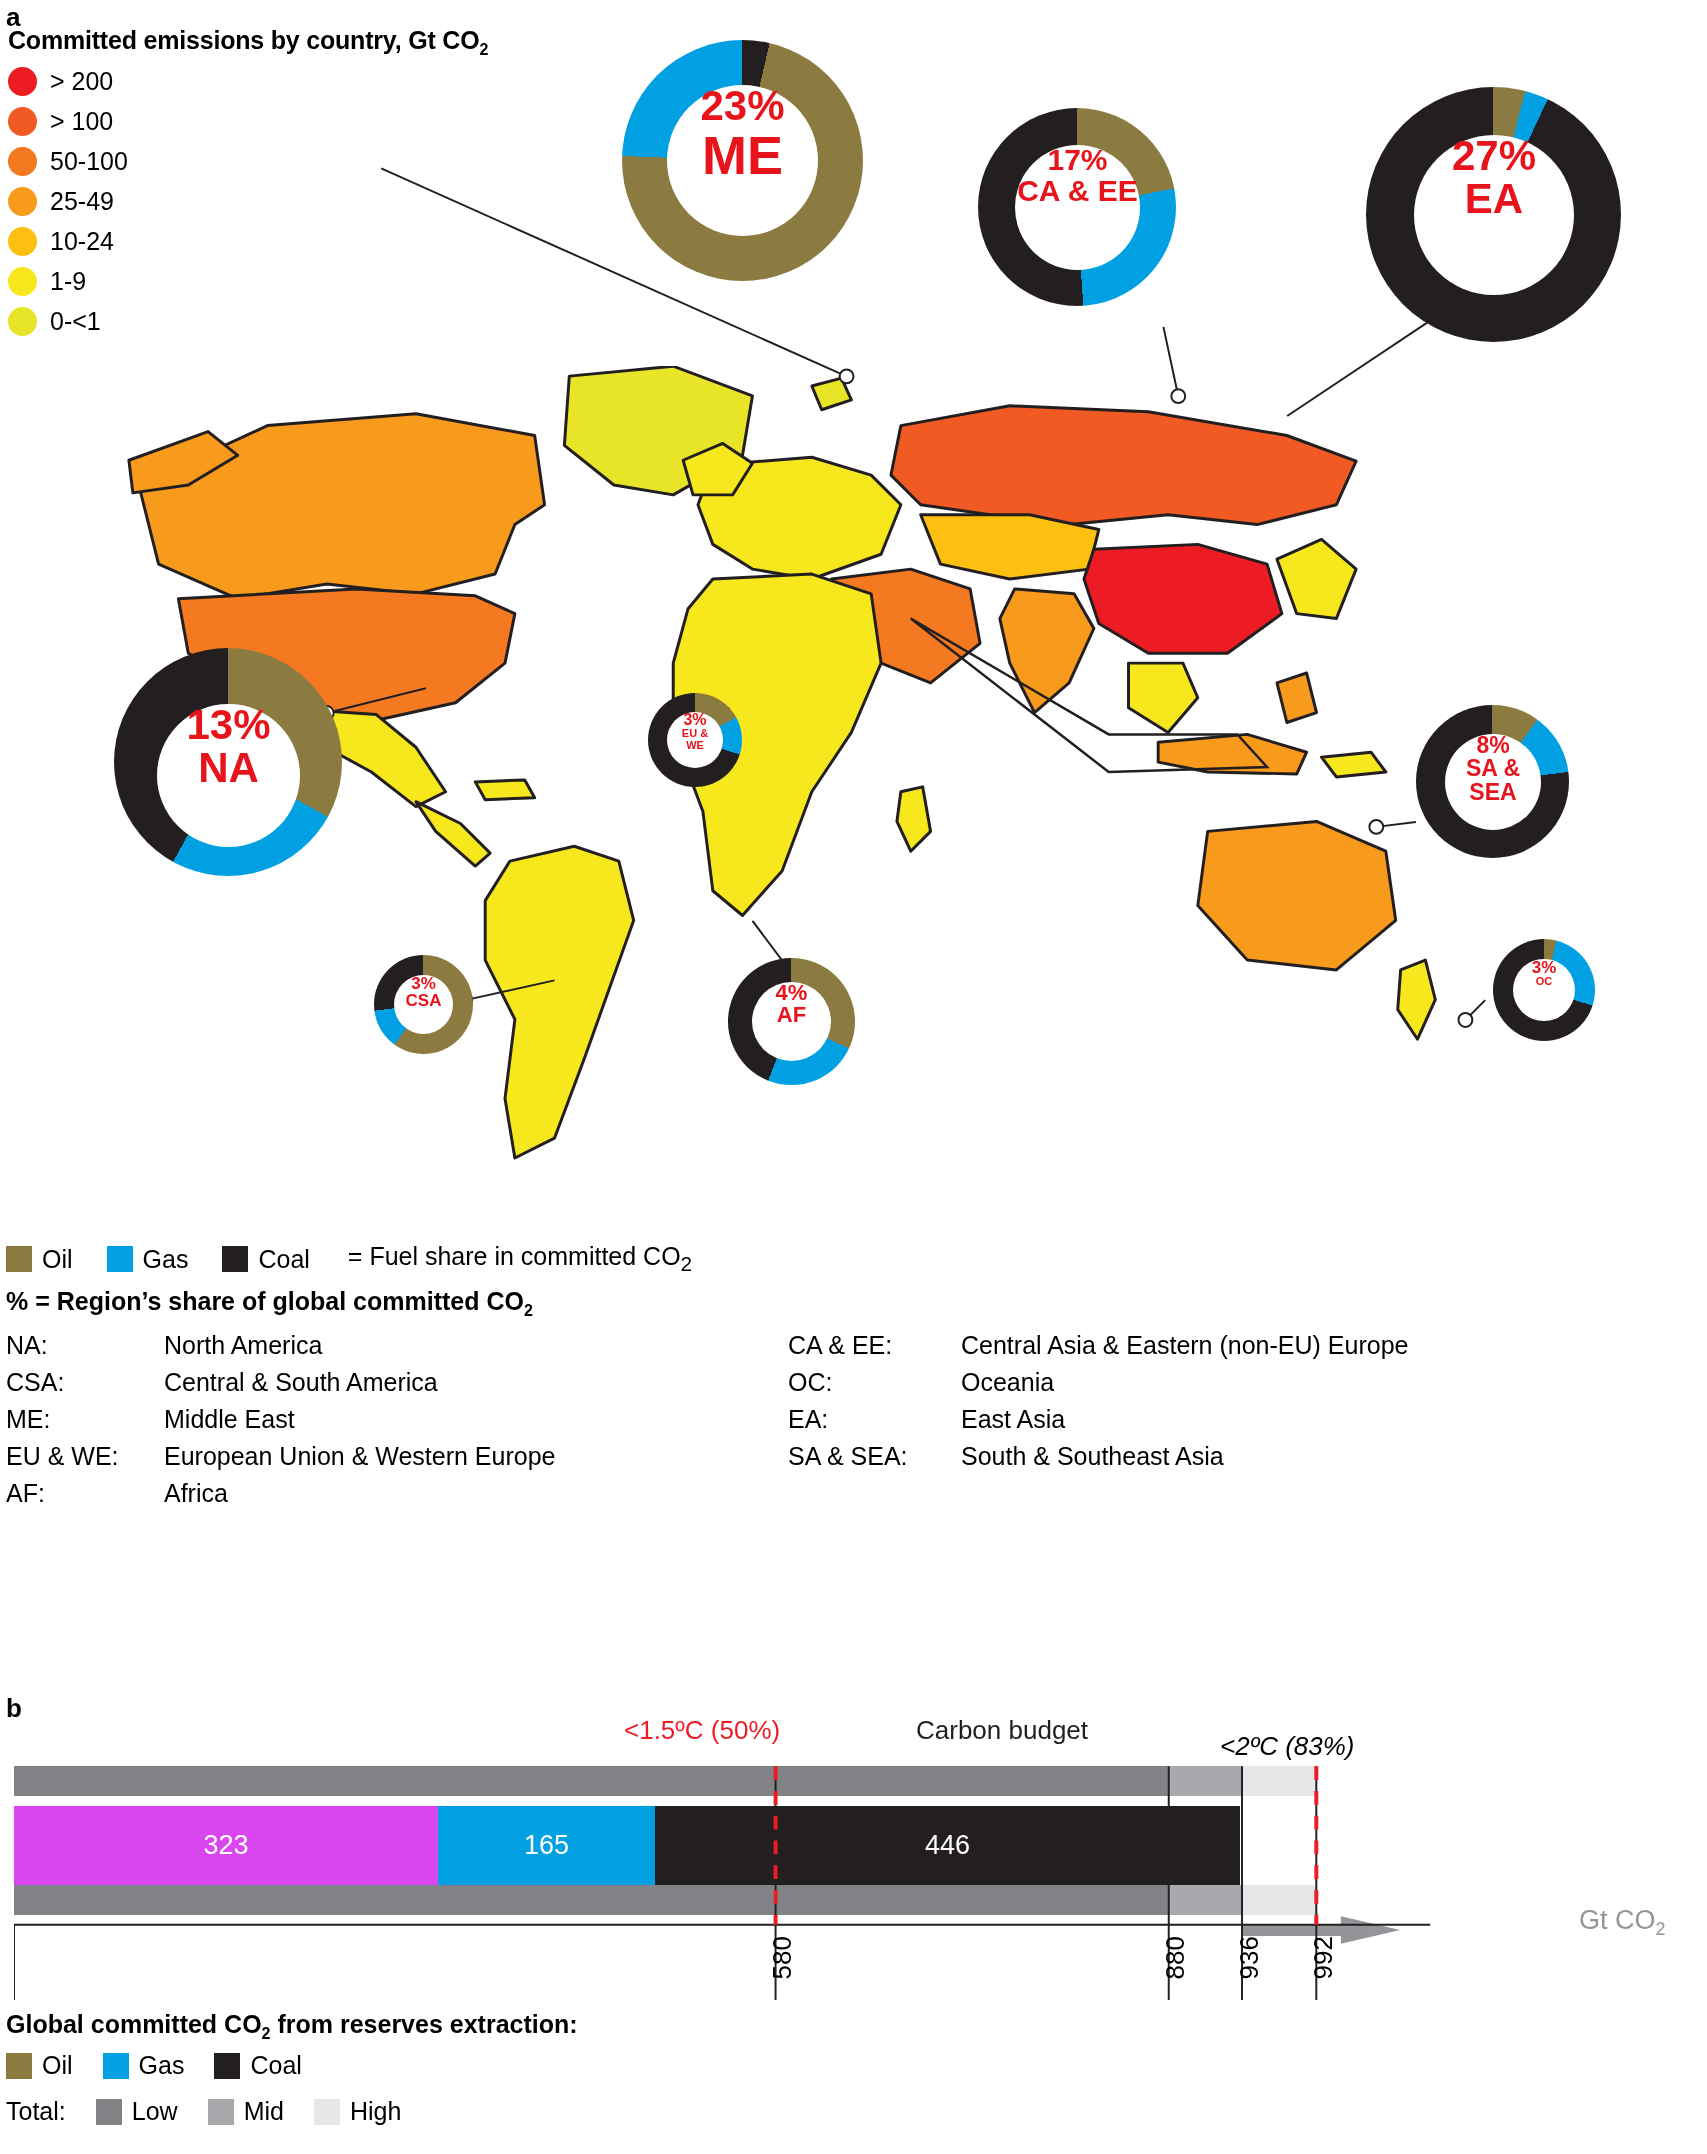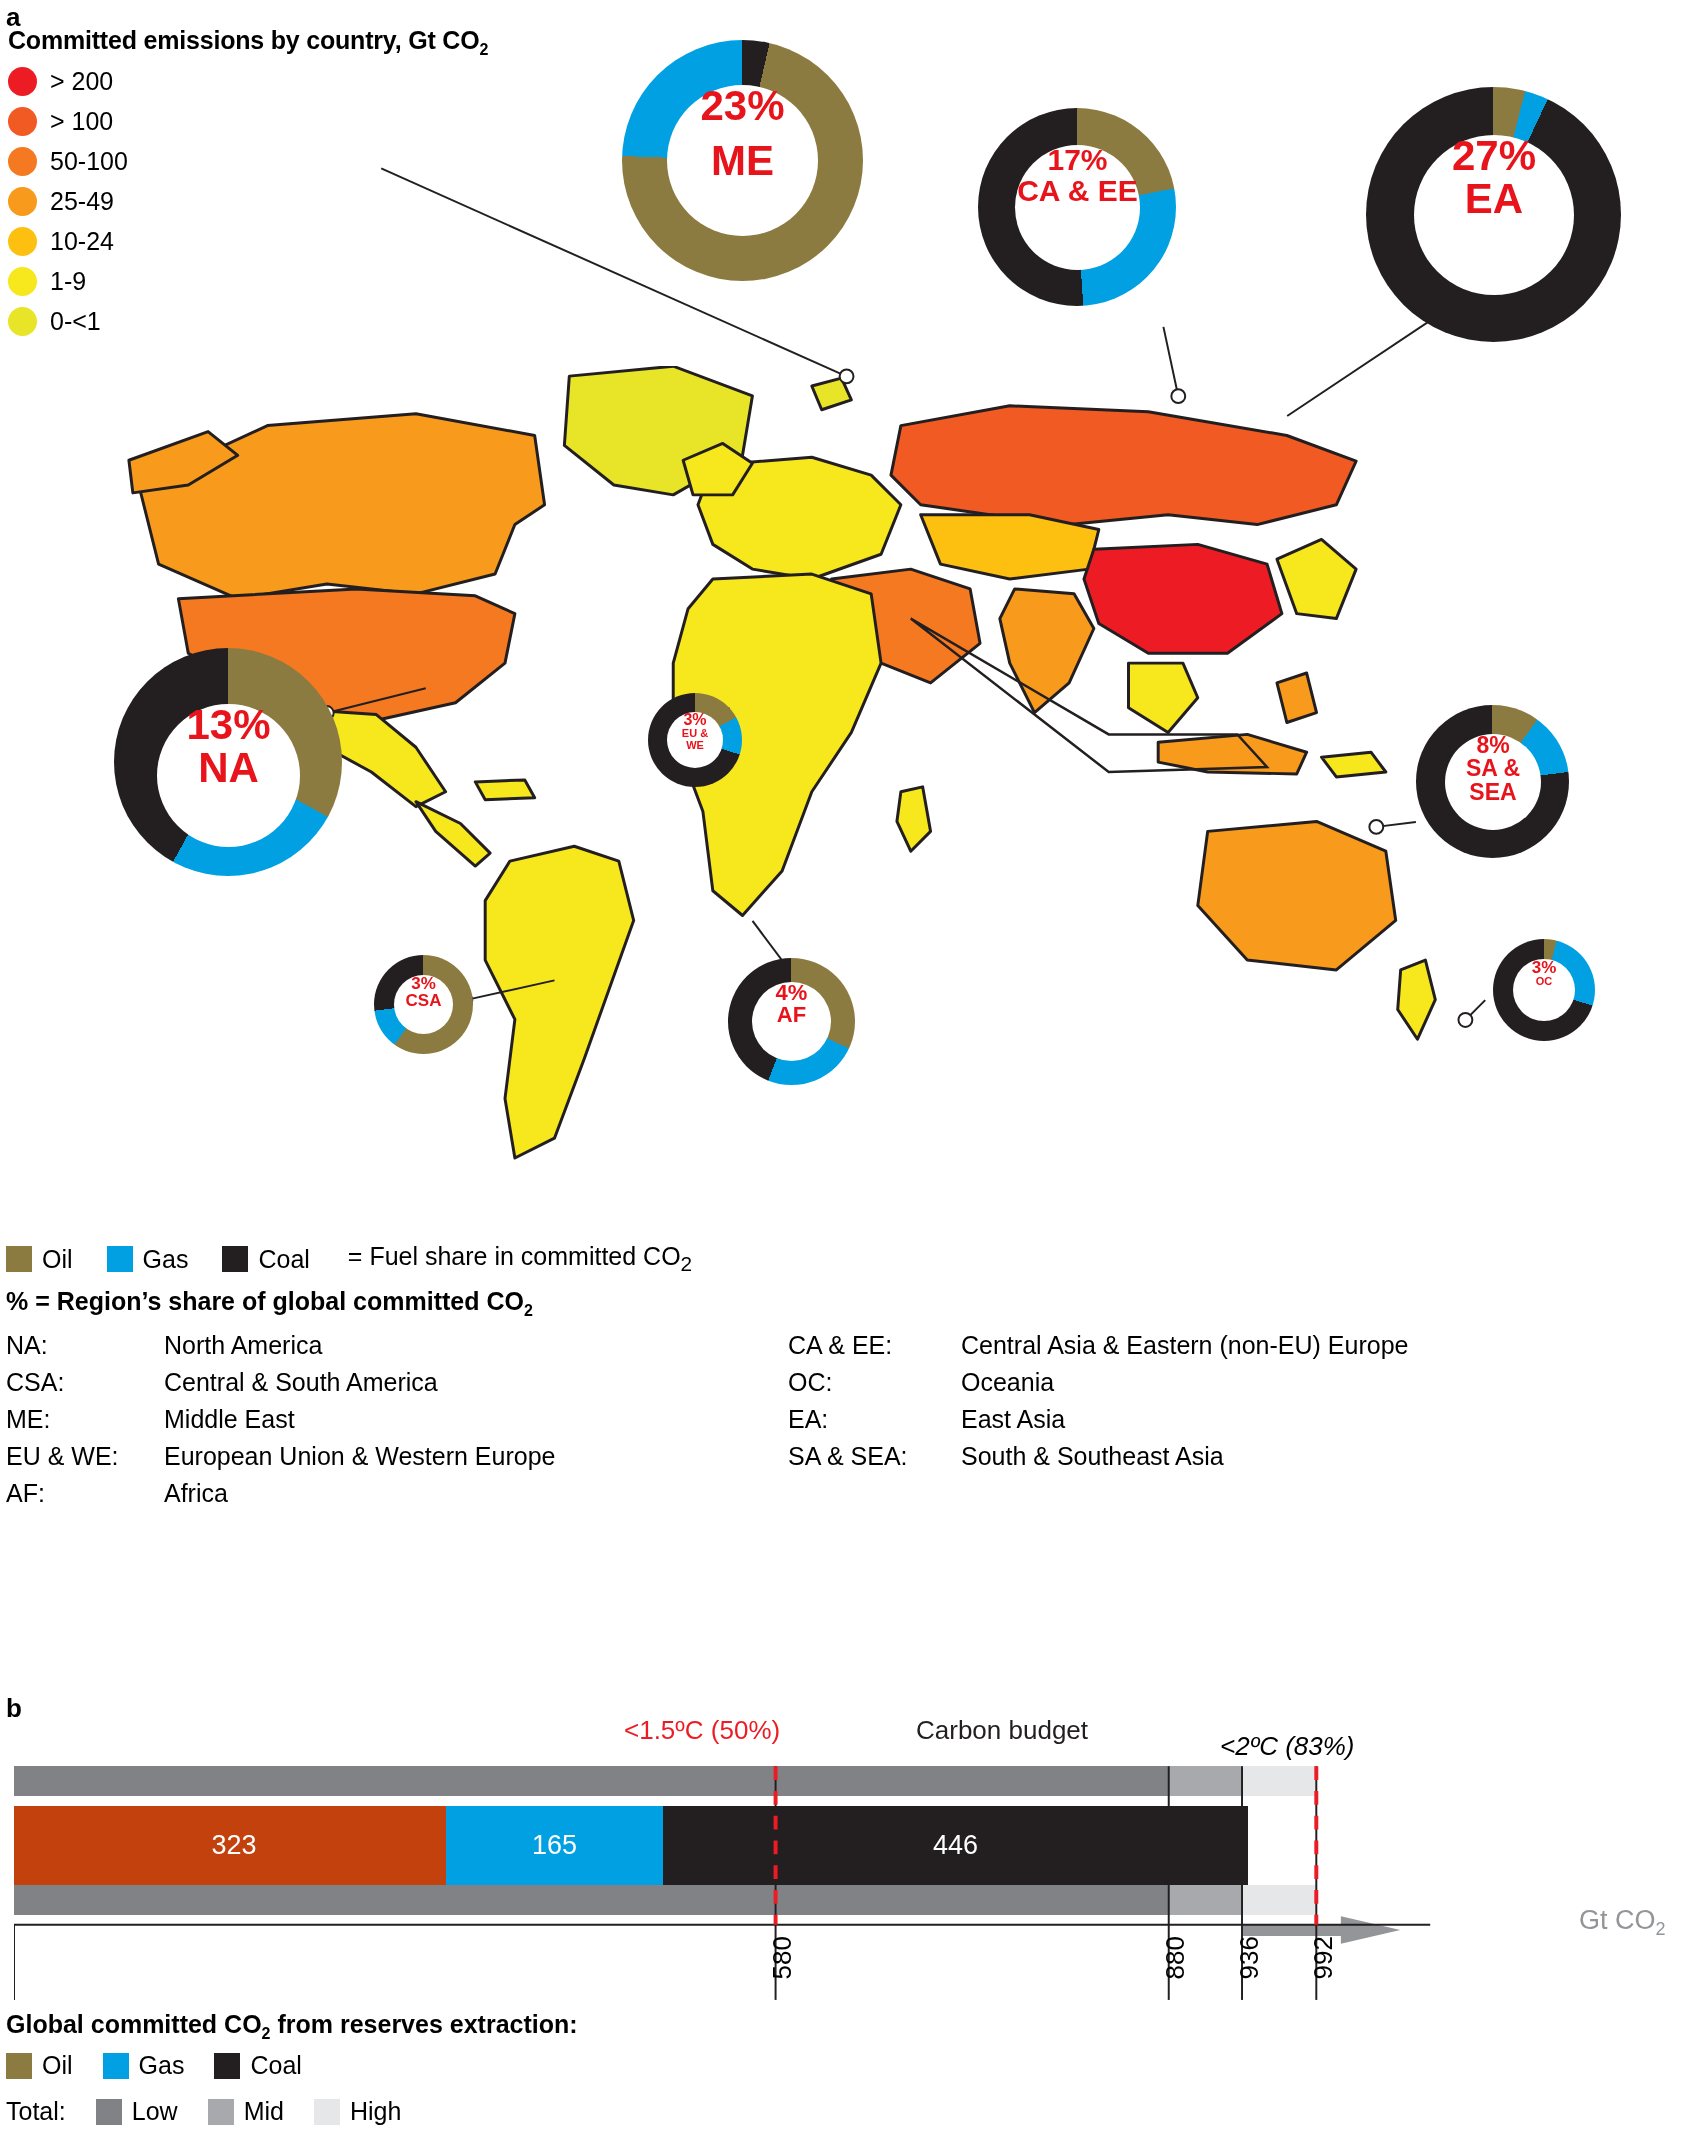--- a/index.html
+++ b/index.html
@@ -159,21 +159,21 @@
       <circle cx="330" cy="720" r="7" fill="#fff"></circle>
       <circle cx="470" cy="1010" r="7" fill="#fff"></circle>
       <circle cx="1390" cy="835" r="7" fill="#fff"></circle>
       <circle cx="1480" cy="1030" r="7" fill="#fff"></circle>
     </g>
   </svg>
 
   <div class="donut" style="left:622px;top:40px;width:241px;height:241px;background:conic-gradient(from 0deg,#231f20 0 3.6%,#8c7b40 3.6%,#8c7b40 75.6%,#00a0e2 75.6%,#00a0e2 100%);">
     <div class="hole" style="left:45px;top:45px;width:151px;height:151px;">
       <span style="font-size:42px;">23%</span>
-      <span style="font-size:42px;margin-top:12px;">ME</span>
+      <span style="font-size:54px;">ME</span>
     </div>
   </div>
 
   <div class="donut" style="left:978px;top:108px;width:198px;height:198px;background:conic-gradient(from 0deg,#8c7b40 0 22%,#00a0e2 22%,#00a0e2 49%,#231f20 49%,#231f20 100%);">
     <div class="hole" style="left:37px;top:37px;width:125px;height:125px;">
       <span style="font-size:30px;">17%</span>
       <span style="font-size:30px;">CA &amp; EE</span>
     </div>
   </div>
 
@@ -297,21 +297,21 @@
 
     <div class="grayband" style="top:0;width:1302px;background:#e6e7e8;"></div>
     <div class="grayband" style="top:0;width:1228px;background:#a7a9ac;"></div>
     <div class="grayband" style="top:0;width:1154px;background:#808285;"></div>
 
     <div class="grayband" style="top:119px;width:1302px;background:#e6e7e8;"></div>
     <div class="grayband" style="top:119px;width:1228px;background:#a7a9ac;"></div>
     <div class="grayband" style="top:119px;width:1154px;background:#808285;"></div>
 
     <div id="bar-main">
-      <div class="seg" style="width:424px;background:#c2410c;padding-left:8px;">
+      <div class="seg" style="width:424px;background:#d946ef;">
         <span>323</span>
       </div>
       <div class="seg" style="width:217px;background:#00a0e2;">
         <span>165</span>
       </div>
       <div class="seg" style="width:585px;background:#231f20;">
         <span>446</span>
       </div>
     </div>
 

